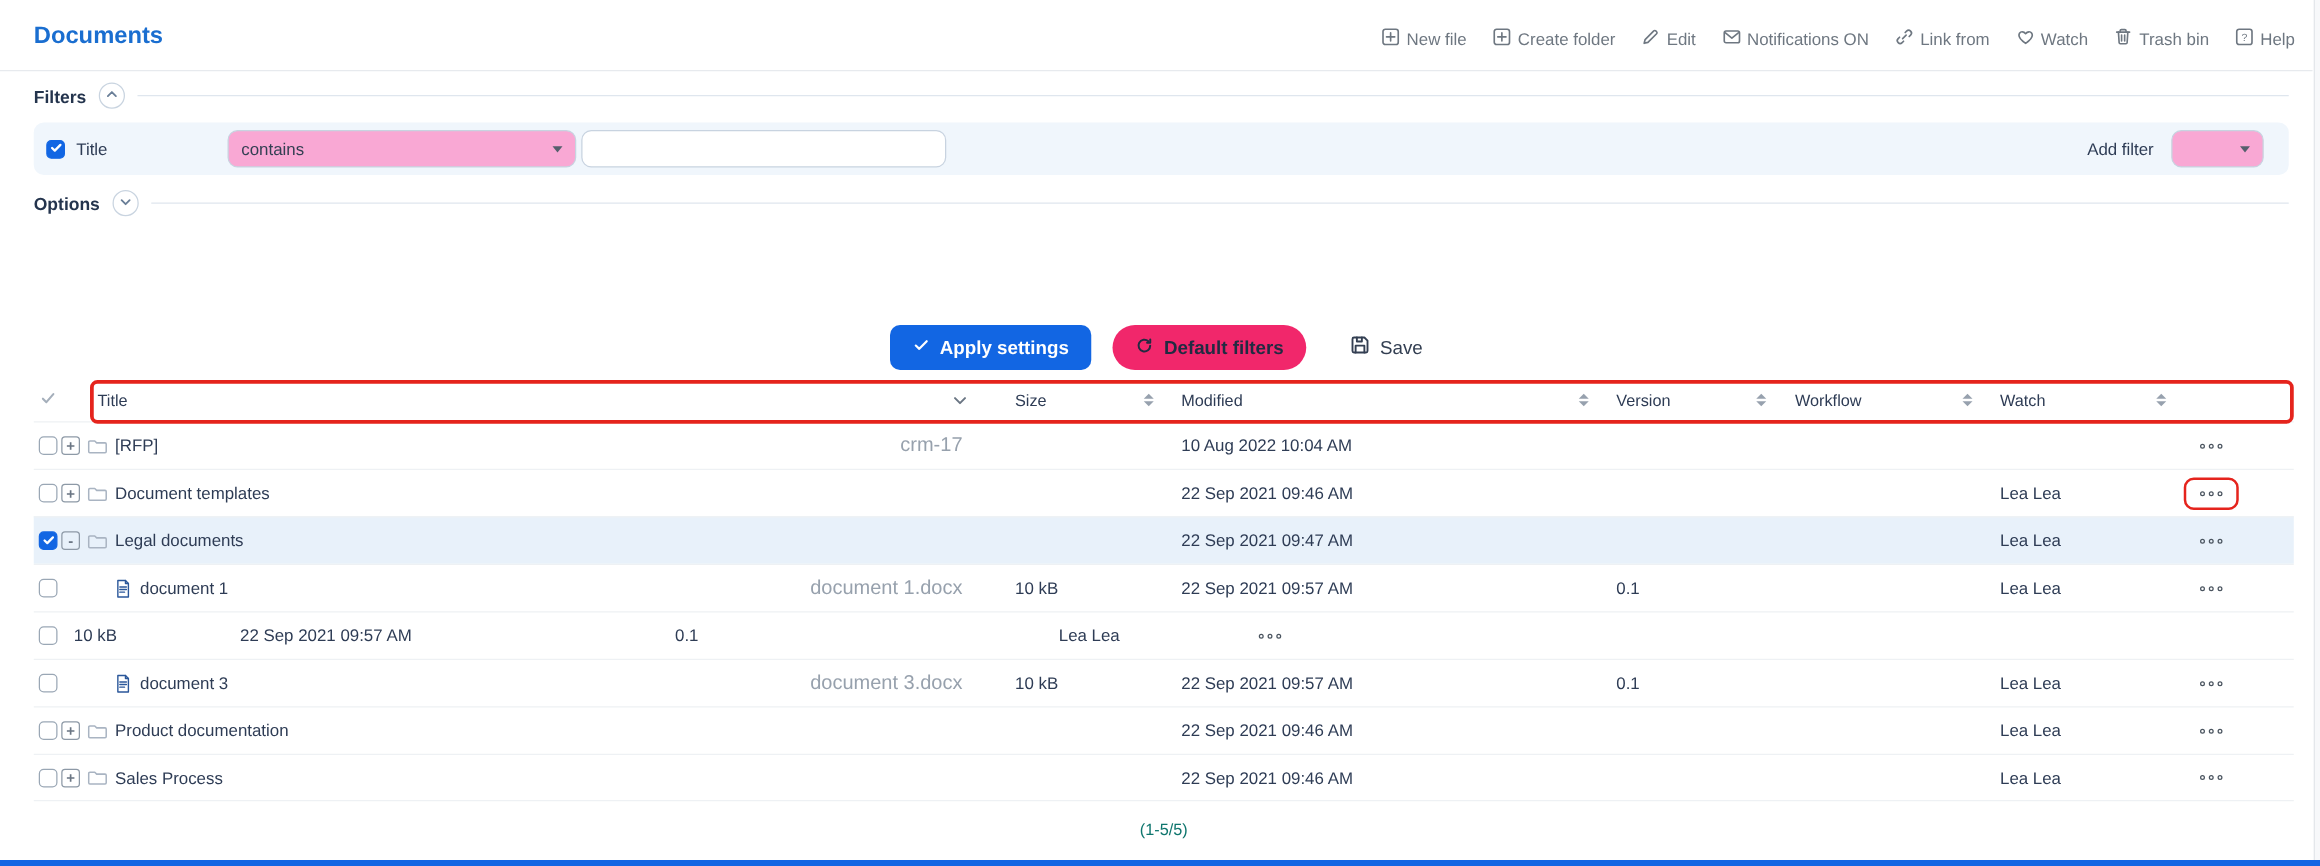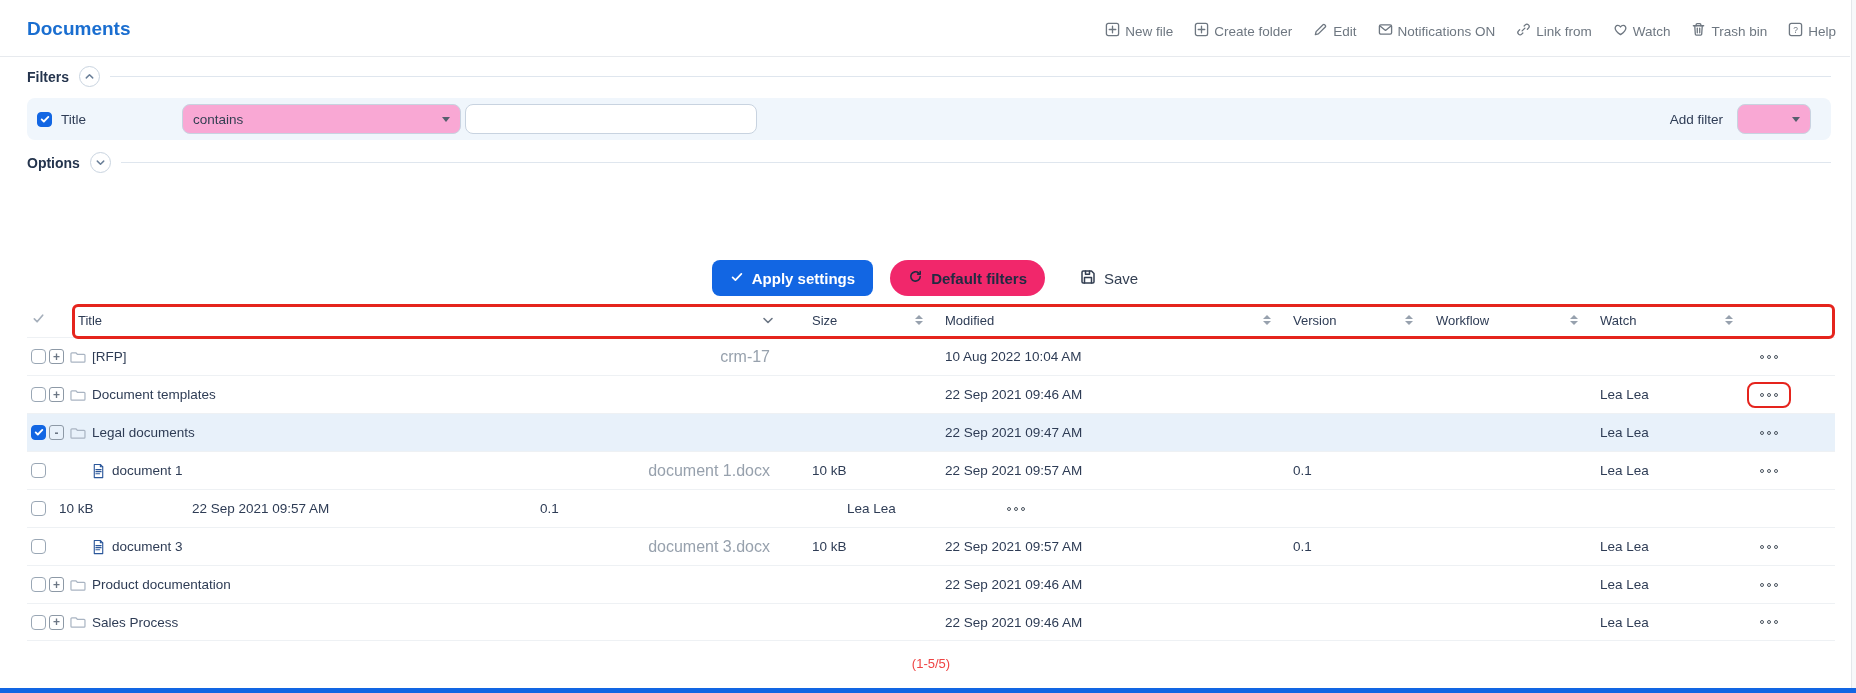--- a/index.html
+++ b/index.html
@@ -76,21 +76,21 @@
   .doc-ic svg { stroke:#2b579a; stroke-width:1.2; }
   .c2.doc { padding-left:39px; }
   .rtitle { margin-left:6px; cursor:pointer; white-space:nowrap; }
   .spacer { flex:1; }
   .ref { font-size:16px; color:#97a1ad; padding-right:30px; white-space:nowrap; }
   .dotsbox { position:relative; display:inline-flex; gap:3px; align-items:center; padding:9px 11px; margin-left:2px; border:2.5px solid transparent; border-radius:8px; cursor:pointer; }
   .dotsbox i { width:4px; height:4px; border:1.3px solid #4a545f; border-radius:50%; display:block; }
   .dotsbox.annotated { border-color:#e5241d; }
 
   
-  .footer-count { position:absolute; left:27px; top:656px; width:1808px; text-align:center; font-size:13px; color:#ef4444; }
+  .footer-count { position:absolute; left:27px; top:656px; width:1808px; text-align:center; font-size:13px; color:#0f766e; }
   .bottom-bar { position:absolute; left:0; bottom:0; width:100%; height:5px; background:#1266e3; }
   .scroll-strip { position:absolute; right:0; top:0; width:5px; height:688px; background:#f7f8fa; border-left:1px solid #e4e7eb; }
 </style>
 </head>
 <body>
 
 <div class="topbar">
   <div class="page-title">Documents</div>
   <div class="toolbar">
     <div class="tbtn">

